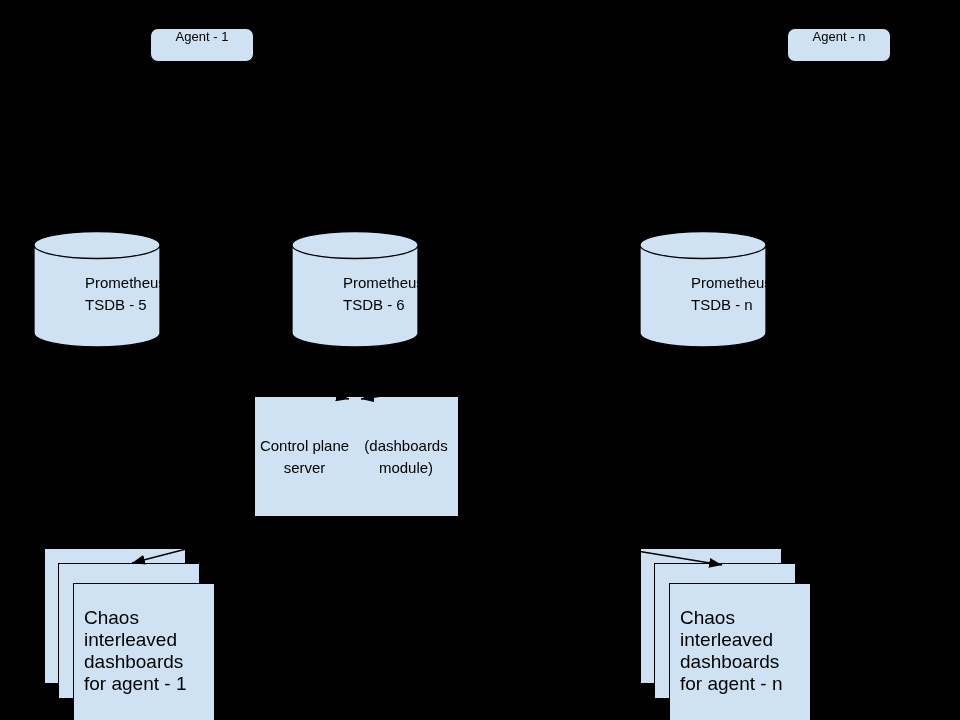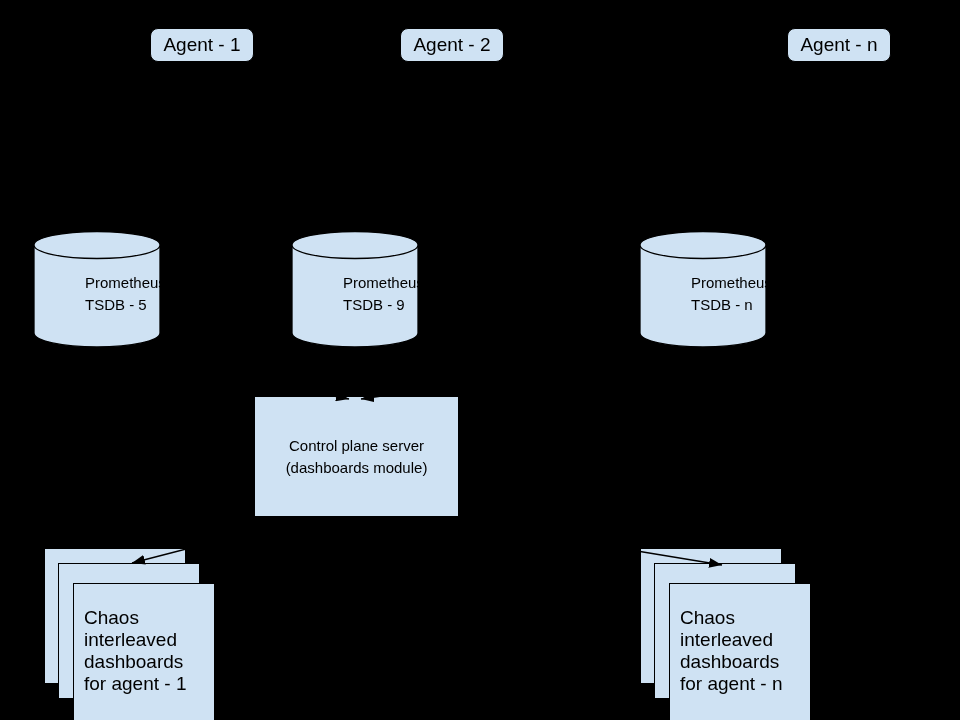--- a/index.html
+++ b/index.html
@@ -17,41 +17,41 @@
     position:relative;overflow:hidden;
   }
   #canvas{position:absolute;inset:0;width:960px;height:720px;}
 
   
   .agent-box{
     position:absolute;top:28px;height:34px;width:104px;
     background:var(--node-fill);
     border:1.5px solid var(--node-stroke);
     border-radius:8px;
-    display:flex;align-items:center;justify-content:center;
-    font-size:19px;color:var(--text-color);
+    display:flex;justify-content:center;
+    font-size:13px;color:var(--text-color);
     box-sizing:border-box;
   }
 
   
   .cyl{position:absolute;top:230px;width:128px;height:119px;}
   .cyl svg{position:absolute;left:0;top:0;display:block;}
   .cyl-shape{fill:var(--node-fill);stroke:var(--node-stroke);stroke-width:1.3;}
   .cyl-text{
     position:absolute;left:12px;top:42px;width:112px;
     font-size:15px;line-height:22px;color:var(--text-color);margin-left:40px;
   }
 
   
   .cp-box{
     position:absolute;left:254px;top:396px;width:205px;height:121px;
     background:var(--node-fill);
     border:1px solid var(--node-stroke);
     box-sizing:border-box;
-    display:flex;flex-direction:column;align-items:center;justify-content:center;
+    display:flex;align-items:center;justify-content:center;
     font-size:15px;line-height:22px;color:var(--text-color);text-align:center;
   }
 
   
   .stack{position:absolute;top:548px;width:172px;height:172px;}
   .page{
     position:absolute;width:142px;height:136px;
     background:var(--node-fill);
     border:1px solid var(--node-stroke);
     box-sizing:border-box;
@@ -70,23 +70,20 @@
   #arrows .head{fill:var(--arrow-color);}
 </style>
 </head>
 <body>
 
 <div id="canvas">
 
   <div class="agent-box" style="left:150px">
     <span>Agent - 1</span>
   </div>
-  <div class="agent-box" style="left:400px">
-    <span>Agent - 2</span>
-  </div>
   <div class="agent-box" style="left:787px">
     <span>Agent - n</span>
   </div>
 
   <div class="cyl" style="left:33px">
     <svg width="128" height="119" viewBox="0 0 128 119">
       <path class="cyl-shape" d="M1 15 L1 103 A63 14 0 0 0 127 103 L127 15 Z"></path>
       <ellipse class="cyl-shape" cx="64" cy="15" rx="63" ry="13.5"></ellipse>
     </svg>
     <div class="cyl-text">
@@ -94,21 +91,21 @@
       <div>TSDB - 5</div>
     </div>
   </div>
   <div class="cyl" style="left:291px">
     <svg width="128" height="119" viewBox="0 0 128 119">
       <path class="cyl-shape" d="M1 15 L1 103 A63 14 0 0 0 127 103 L127 15 Z"></path>
       <ellipse class="cyl-shape" cx="64" cy="15" rx="63" ry="13.5"></ellipse>
     </svg>
     <div class="cyl-text">
       <div>Prometheus</div>
-      <div>TSDB - 9</div>
+      <div>TSDB - 6</div>
     </div>
   </div>
   <div class="cyl" style="left:639px">
     <svg width="128" height="119" viewBox="0 0 128 119">
       <path class="cyl-shape" d="M1 15 L1 103 A63 14 0 0 0 127 103 L127 15 Z"></path>
       <ellipse class="cyl-shape" cx="64" cy="15" rx="63" ry="13.5"></ellipse>
     </svg>
     <div class="cyl-text">
       <div>Prometheus</div>
       <div>TSDB - n</div>

